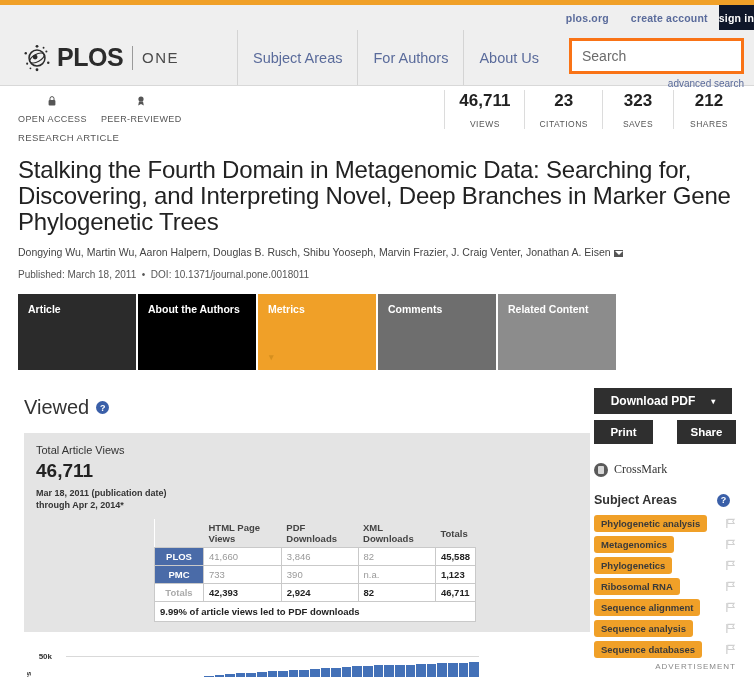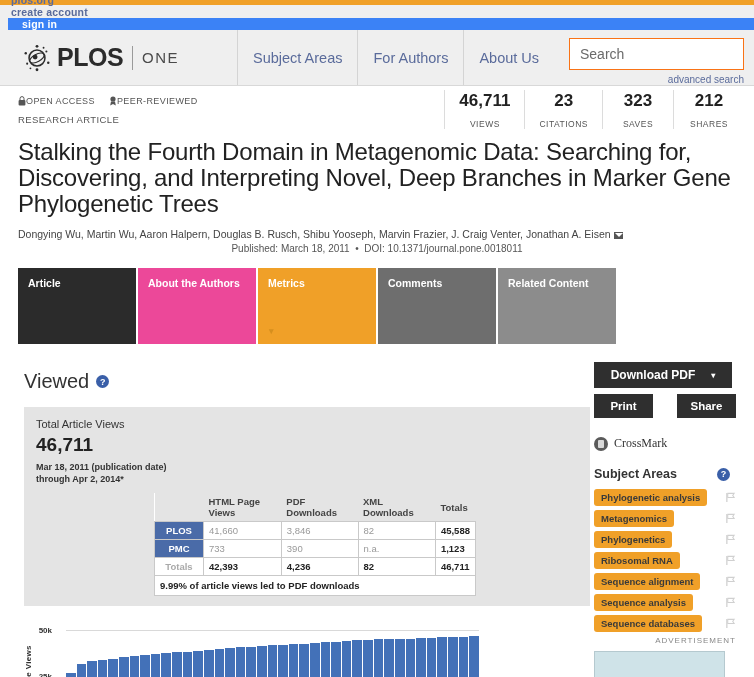--- a/index.html
+++ b/index.html
@@ -9,83 +9,82 @@
     background:#ffffff;color:#333;
     -webkit-font-smoothing:antialiased;
   }
   
   .top-rule{height:5px;background:#f0a028;}
   
   .utility-bar{
     height:25px;background:#efefef;
     display:flex;justify-content:flex-end;align-items:stretch;
     font-size:10.5px;
-    flex-direction:column;
   }
   .utility-link{
     display:flex;align-items:center;padding:0 11px;
     color:#5a6b9b;text-decoration:none;font-weight:bold;letter-spacing:.2px;
   }
-  .utility-link.signin{background:#3b82f6;color:#ffffff;padding:0 14px;margin-left:8px;}
+  .utility-link.signin{background:#0f172a;color:#ffffff;padding:0 0;}
   
   .masthead{
     background:#efefef;height:55px;
     display:flex;align-items:center;position:relative;
   }
   .logo-wrap{display:flex;align-items:center;padding-left:22px;width:215px;}
   .logo-mark{width:30px;height:30px;margin-right:5px;}
   .logo-plos{font-size:25px;font-weight:bold;color:#2b2b2b;letter-spacing:-0.5px;}
   .logo-divider{width:1px;height:24px;background:#9a9a9a;margin:0 9px;}
   .logo-one{font-size:15px;color:#4a4a4a;letter-spacing:1.5px;}
   .mainnav{display:flex;align-items:stretch;height:55px;}
   .mainnav a{
     display:flex;align-items:center;padding:0 15px;
     color:#5a6b9b;font-size:14.5px;text-decoration:none;
     border-left:1px solid #d4d4d4;
   }
   .mainnav a:first-child{border-left:none;}
   .nav-sep{width:1px;background:#d4d4d4;height:55px;}
   .search-area{position:absolute;right:10px;top:8px;width:175px;}
   .search-box{
-    background:#fff;border:1px solid #f97316;height:30px;
+    background:#fff;border:3px solid #f97316;height:30px;
     display:flex;align-items:center;padding:0 8px;
   }
   .search-box input{
     border:none;outline:none;flex:1;font-size:14px;
     font-family:"Liberation Sans", sans-serif;color:#555;background:transparent;
   }
   .search-box input::placeholder{color:#6b6b6b;}
   .mag{width:14px;height:14px;}
   .adv-search{
     display:block;text-align:right;font-size:10px;color:#5a6b9b;
     margin-top:4px;text-decoration:none;
   }
   .masthead-rule{height:1px;background:#d8d8d8;}
   
   .art-head{padding:10px 18px 0 18px;position:relative;}
   .badges{display:flex;align-items:center;gap:14px;font-size:9px;color:#555;letter-spacing:.4px;}
-  .badge{display:flex;align-items:center;gap:0;}
+  .badge{display:flex;align-items:center;gap:8px;flex-direction:column;}
   .kicker{font-size:9.5px;color:#555;letter-spacing:.4px;margin-top:8px;}
   .metrics-strip{
     position:absolute;right:10px;top:4px;display:flex;align-items:stretch;
   }
   .metric{
     text-align:center;padding:0 14px;border-left:1px solid #dcdcdc;min-width:42px;
   }
   .metric:first-child{border-left:1px solid #dcdcdc;}
   .metric-num{font-size:17px;font-weight:bold;color:#222;line-height:22px;}
   .metric-lbl{font-size:8.5px;color:#555;letter-spacing:.5px;margin-top:7px;}
   .art-title{
     font-size:24px;line-height:26px;color:#222;font-weight:normal;
     margin:14px 0 0 0;letter-spacing:-0.2px;
   }
   .authors{font-size:10.5px;color:#444;margin-top:10px;line-height:15px;}
   .env-icon{display:inline-block;width:9px;height:7px;background:#555;vertical-align:middle;margin-left:3px;position:relative;}
   .env-icon:after{content:"";position:absolute;inset:1px;border-top:4px solid #fff;border-left:4px solid transparent;border-right:4px solid transparent;width:0;height:0;}
-  .pubmeta{font-size:10px;color:#555;margin-top:1px;text-align:center;}
+  .pubmeta{font-size:10px;color:#555;margin-top:9px;}
   
   .tabs{display:flex;margin:14px 0 0 18px;gap:2px;}
   .tab{
     width:118px;height:76px;position:relative;
     color:#fff;font-size:10.5px;font-weight:bold;padding:9px 0 0 10px;
     box-sizing:border-box;cursor:pointer;
   }
   .tab .chev{position:absolute;left:11px;bottom:8px;font-size:9px;color:#d68f1e;}
   
   .cols{display:flex;padding:0 10px 0 0;}
@@ -268,21 +267,21 @@
     <span>Published: March 18, 2011</span>
     <span>&nbsp;•&nbsp;</span>
     <span>DOI: 10.1371/journal.pone.0018011</span>
   </div>
 </div>
 
 <div class="tabs">
   <div class="tab" style="background:#2b2b2b;">
     <span>Article</span>
   </div>
-  <div class="tab" style="background:#ec4899;">
+  <div class="tab" style="background:#000000;">
     <span>About the Authors</span>
   </div>
   <div class="tab" style="background:#f0a028;">
     <span>Metrics</span>
     <span class="chev">▾</span>
   </div>
   <div class="tab" style="background:#6e6e6e;">
     <span>Comments</span>
   </div>
   <div class="tab" style="background:#8c8c8c;">
@@ -328,21 +327,21 @@
           <tr>
             <td class="rowlbl">PMC</td>
             <td>733</td>
             <td>390</td>
             <td>n.a.</td>
             <td class="bold">1,123</td>
           </tr>
           <tr class="totalrow">
             <td class="rowlbl totals">Totals</td>
             <td>42,393</td>
-            <td>4,236</td>
+            <td>2,924</td>
             <td>82</td>
             <td>46,711</td>
           </tr>
           <tr class="footnote-row">
             <td colspan="5">9.99% of article views led to PDF downloads</td>
           </tr>
         </tbody>
       </table>
     </div>
 

